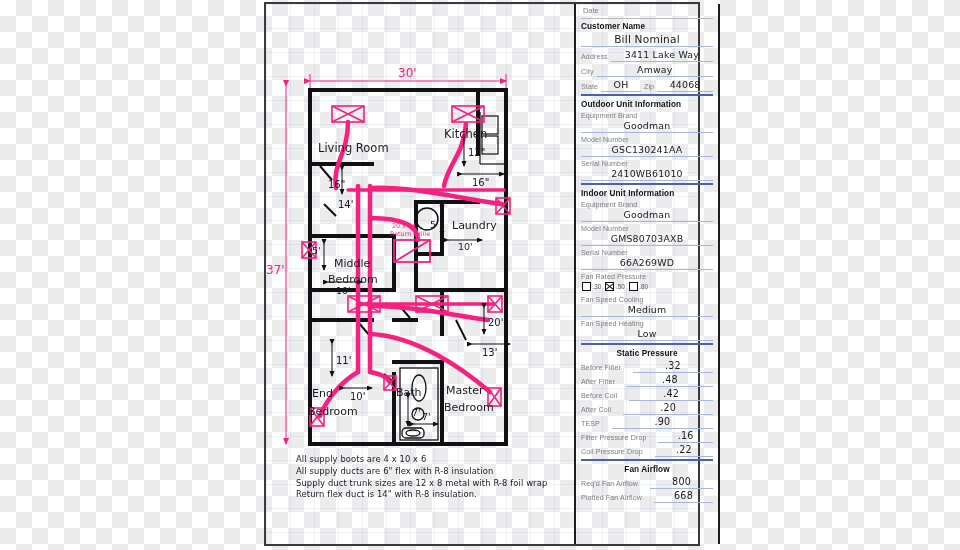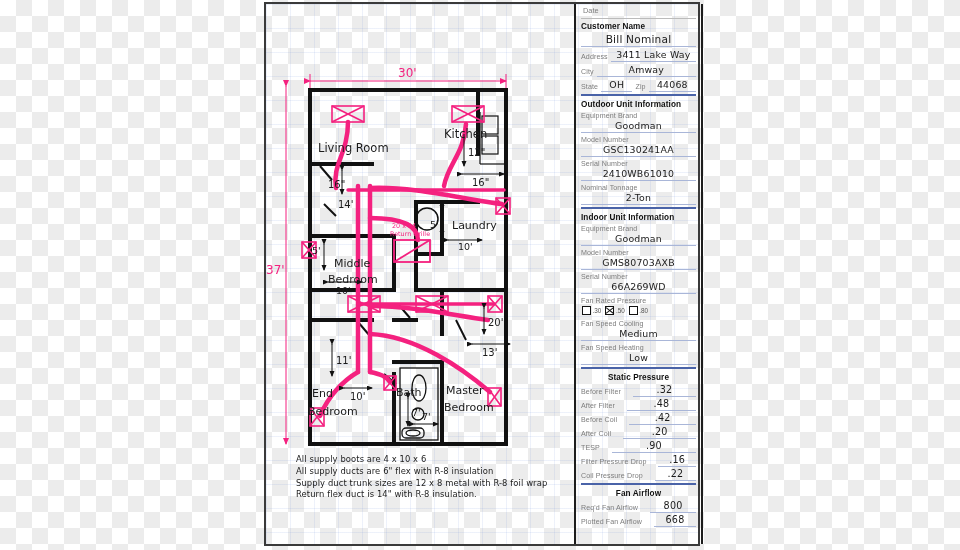--- a/index.html
+++ b/index.html
@@ -39,21 +39,21 @@
   .note-block{
     position:absolute;left:30px;top:450px;width:276px;
     font-family:"DejaVu Sans", sans-serif;
     font-size:8.4px;line-height:11.8px;color:#1c1c1c;
     letter-spacing:.1px;
   }
   .note-block div{white-space:nowrap;}
 
   
   #form{
-    position:absolute;left:574px;top:4px;width:129px;height:540px;
+    position:absolute;left:574px;top:4px;width:146px;height:540px;
     border-left:2px solid #1d1d1d;border-right:2px solid #1d1d1d;
     box-sizing:border-box;
     font-size:7.4px;color:#444;
     overflow:hidden;
   }
   #form .inner{padding:0 5px;}
   .fld{margin-bottom:2px;}
   .lbl{color:#7d7d7d;font-size:7.1px;font-family:"Liberation Sans",sans-serif;letter-spacing:.1px;}
   .val{
     font-family:"DejaVu Sans", sans-serif;
@@ -347,24 +347,20 @@
         <span class="lbl">Equipment Brand</span>
         <span class="val">Goodman</span>
       </div>
       <div class="fld">
         <span class="lbl">Model Number</span>
         <span class="val">GSC130241AA</span>
       </div>
       <div class="fld">
         <span class="lbl">Serial Number</span>
         <span class="val">2410WB61010</span>
-      </div>
-      <div class="fld">
-        <span class="lbl">Nominal Tonnage</span>
-        <span class="val">2-Ton</span>
       </div>
 
       <div class="rule"></div>
       <div class="sechead">Indoor Unit Information</div>
       <div class="fld">
         <span class="lbl">Equipment Brand</span>
         <span class="val">Goodman</span>
       </div>
       <div class="fld">
         <span class="lbl">Model Number</span>

